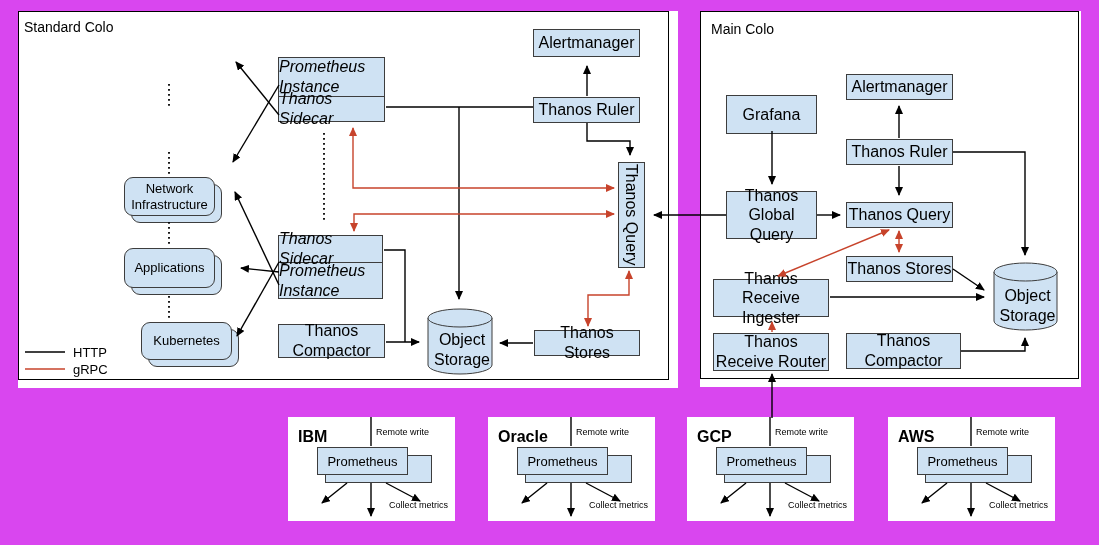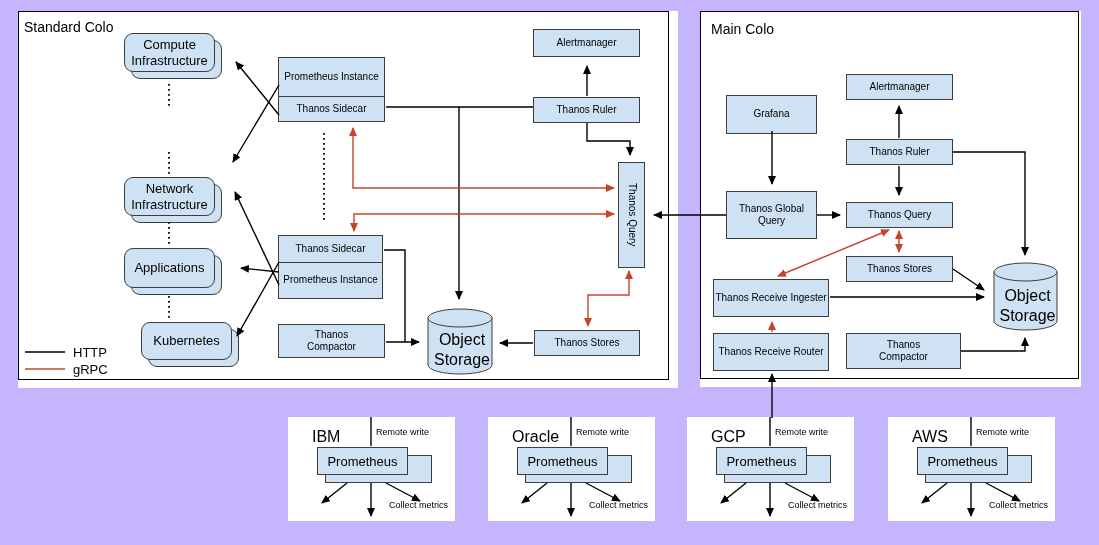--- a/index.html
+++ b/index.html
@@ -1,40 +1,40 @@
 <!DOCTYPE html>
 <html><head>
 <meta charset="utf-8">
 <style>
   html,body{margin:0;padding:0;background:#000;}
-  #canvas{position:relative;width:1099px;height:545px;background:#c4b5fd;overflow:hidden;
+  #canvas{position:relative;width:1099px;height:545px;background:#d946ef;overflow:hidden;
           font-family:"Liberation Sans",sans-serif;color:#000;}
   .panel{position:absolute;background:#fff;}
   .frame{position:absolute;border:1px solid #000;background:transparent;box-sizing:border-box;}
   .ptitle{position:absolute;font-size:14px;}
   .node{position:absolute;background:#cfe2f3;border:1px solid #3d3d3d;box-sizing:border-box;
         display:flex;align-items:center;justify-content:center;text-align:center;
-        font-size:10px;line-height:1.22;}
+        font-size:16px;line-height:1.22;}
   .split{display:block;padding:0;}
-  .cell{display:flex;align-items:center;justify-content:center;text-align:right;box-sizing:border-box;}
+  .cell{display:flex;align-items:center;justify-content:center;text-align:left;box-sizing:border-box;font-style:italic;}
   .divider{border-top:1px solid #3d3d3d;}
   .vert{writing-mode:vertical-rl;}
   .narrow{padding:0 14px;}
   .stack{position:absolute;}
   .sshadow{position:absolute;left:7px;top:7px;width:100%;height:100%;background:#cfe2f3;
            border:1px solid #3d3d3d;box-sizing:border-box;border-radius:9px;}
   .sfront{position:absolute;left:0;top:0;width:100%;height:100%;background:#cfe2f3;
           border:1px solid #3d3d3d;box-sizing:border-box;border-radius:9px;
           display:flex;align-items:center;justify-content:center;text-align:center;
           font-size:13px;line-height:1.22;}
   .cyl{position:absolute;}
   .cyltext{position:absolute;left:4px;right:0;top:22px;text-align:center;font-size:16px;line-height:1.25;}
   .legendtext{position:absolute;font-size:13px;}
   .provider{position:absolute;top:417px;width:167px;height:104px;background:#fff;}
-  .pname{position:absolute;left:24px;top:11px;font-size:16px;}
+  .pname{position:absolute;left:10px;top:11px;font-size:16px;font-weight:bold;}
   .premote{position:absolute;right:26px;top:10px;font-size:9px;}
   .pcollect{position:absolute;right:7px;top:83px;font-size:9px;}
   .pstack{position:absolute;left:29px;top:30px;width:107px;height:28px;}
   .pshadow{position:absolute;left:8px;top:8px;width:107px;height:28px;background:#cfe2f3;
            border:1px solid #3d3d3d;box-sizing:border-box;}
   .pfront{position:absolute;left:0;top:0;width:91px;height:28px;background:#cfe2f3;
           border:1px solid #3d3d3d;box-sizing:border-box;display:flex;align-items:center;
           justify-content:center;font-size:13px;}
   #wires{position:absolute;left:0;top:0;z-index:6;pointer-events:none;}
   .z2{z-index:2;}
@@ -45,24 +45,20 @@
 <div id="canvas">
 
   <div class="panel" style="left:18px;top:11px;width:660px;height:377px"></div>
   <div class="frame" style="left:18px;top:11px;width:651px;height:369px"></div>
   <div class="ptitle" style="left:24px;top:19px">Standard Colo</div>
 
   <div class="panel" style="left:700px;top:11px;width:381px;height:376px"></div>
   <div class="frame" style="left:700px;top:11px;width:379px;height:368px"></div>
   <div class="ptitle" style="left:711px;top:21px">Main Colo</div>
 
-  <div class="stack z2" style="left:124px;top:33px;width:91px;height:39px">
-    <div class="sshadow"></div>
-    <div class="sfront">Compute Infrastructure</div>
-  </div>
   <div class="stack z2" style="left:124px;top:177px;width:91px;height:39px">
     <div class="sshadow"></div>
     <div class="sfront">Network Infrastructure</div>
   </div>
   <div class="stack z2" style="left:124px;top:248px;width:91px;height:40px">
     <div class="sshadow"></div>
     <div class="sfront">Applications</div>
   </div>
   <div class="stack z2" style="left:141px;top:322px;width:91px;height:38px">
     <div class="sshadow"></div>

